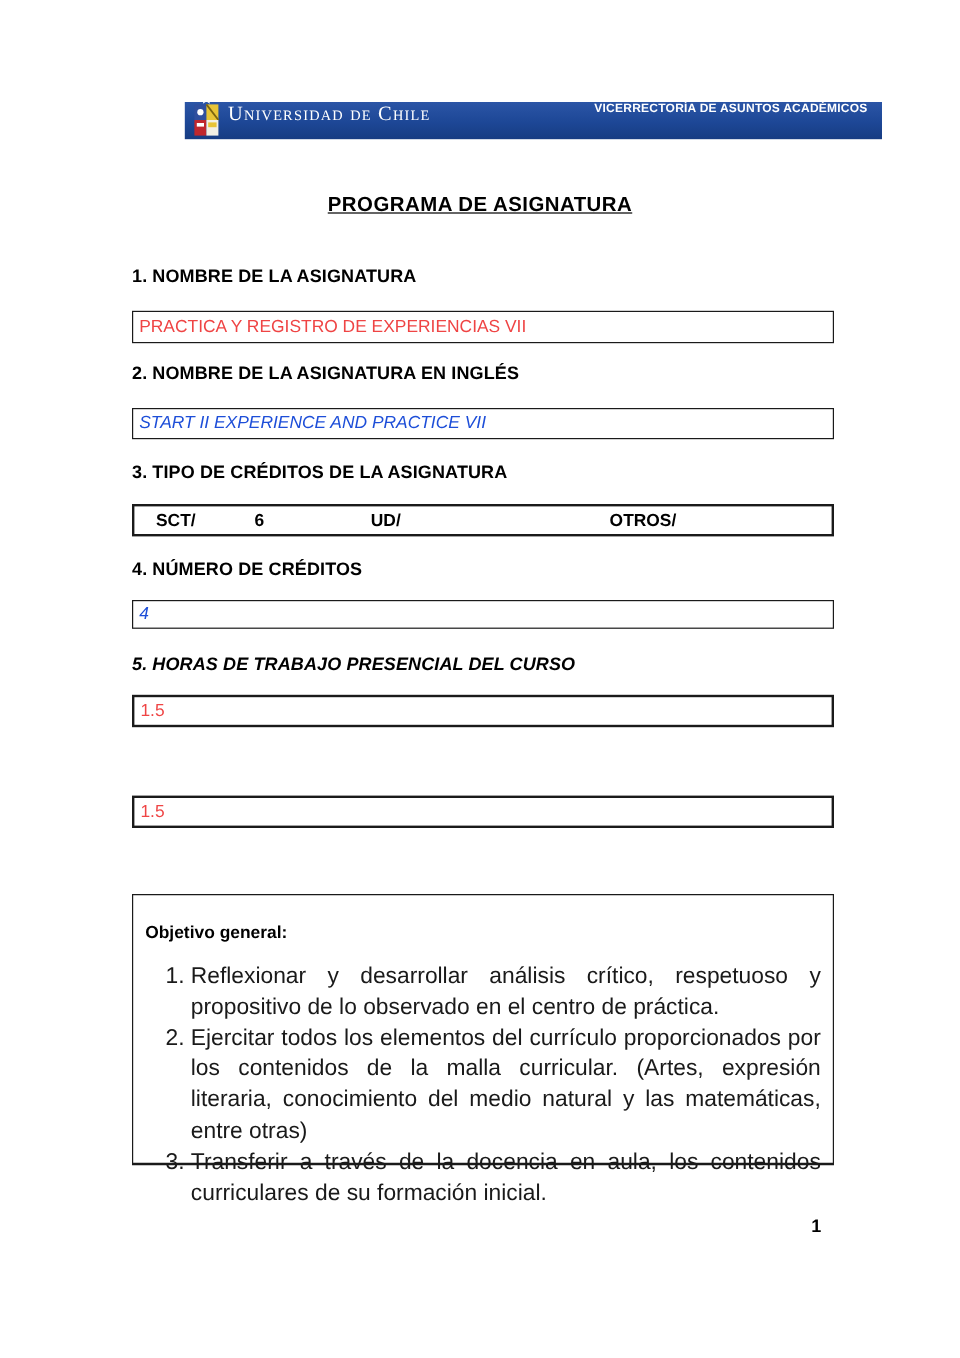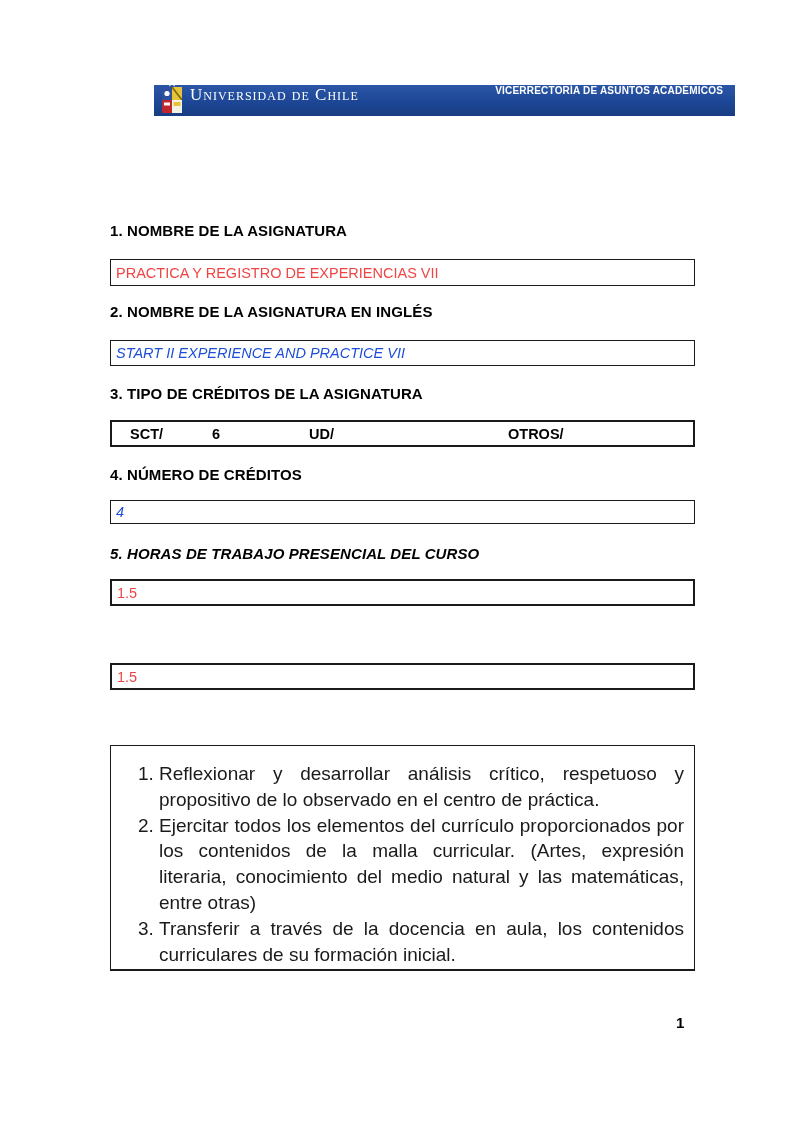--- a/index.html
+++ b/index.html
@@ -141,20 +141,21 @@
       <rect x="1" y="22" width="10" height="13" fill="#c0272d"></rect>
       <rect x="11" y="22" width="10" height="13" fill="#f3f0e4"></rect>
       <rect x="12.5" y="24" width="7" height="4" fill="#e7c437"></rect>
       <rect x="3" y="24.5" width="6" height="3" fill="#ffffff"></rect>
       <circle cx="6" cy="15.5" r="2.6" fill="#ffffff"></circle>
     </svg>
     <div class="banner-univ">Universidad de Chile</div>
     <div class="banner-dept">VICERRECTORÍA DE ASUNTOS ACADÉMICOS</div>
   </div>
 
+  <div class="doc-title">PROGRAMA DE ASIGNATURA</div>
 
   <div class="sec-h" style="top:222px;">1. NOMBRE DE LA ASIGNATURA</div>
   <div class="box" style="top:259px; height:27px;">
     <span class="val-gray">PRACTICA Y REGISTRO DE EXPERIENCIAS VII</span>
   </div>
 
   <div class="sec-h" style="top:303px;">2. NOMBRE DE LA ASIGNATURA EN INGLÉS</div>
   <div class="box" style="top:340px; height:26px;">
     <span class="val-dark">START II EXPERIENCE AND PRACTICE VII</span>
   </div>
@@ -175,20 +176,21 @@
   <div class="sec-h" style="top:545px;font-style:italic;">5. HORAS DE TRABAJO PRESENCIAL DEL CURSO</div>
   <div class="box thick" style="top:579px; height:27px;">
     <span class="val-gray">1.5</span>
   </div>
 
   <div class="box thick" style="top:663px; height:27px;">
     <span class="val-gray">1.5</span>
   </div>
 
   <div class="obj-box">
+    <div class="obj-label">Objetivo general:</div>
     <ol class="obj-list">
       <li>Reflexionar y desarrollar análisis crítico, respetuoso y propositivo de lo observado  en el centro de práctica.</li>
       <li>Ejercitar todos los elementos del currículo proporcionados por los contenidos de la malla curricular. (Artes, expresión literaria, conocimiento del medio natural y las matemáticas, entre otras)</li>
       <li>Transferir a través de la docencia en aula, los contenidos curriculares de su formación inicial.</li>
     </ol>
   </div>
 
   <div class="page-num">1</div>
 
 </div>

